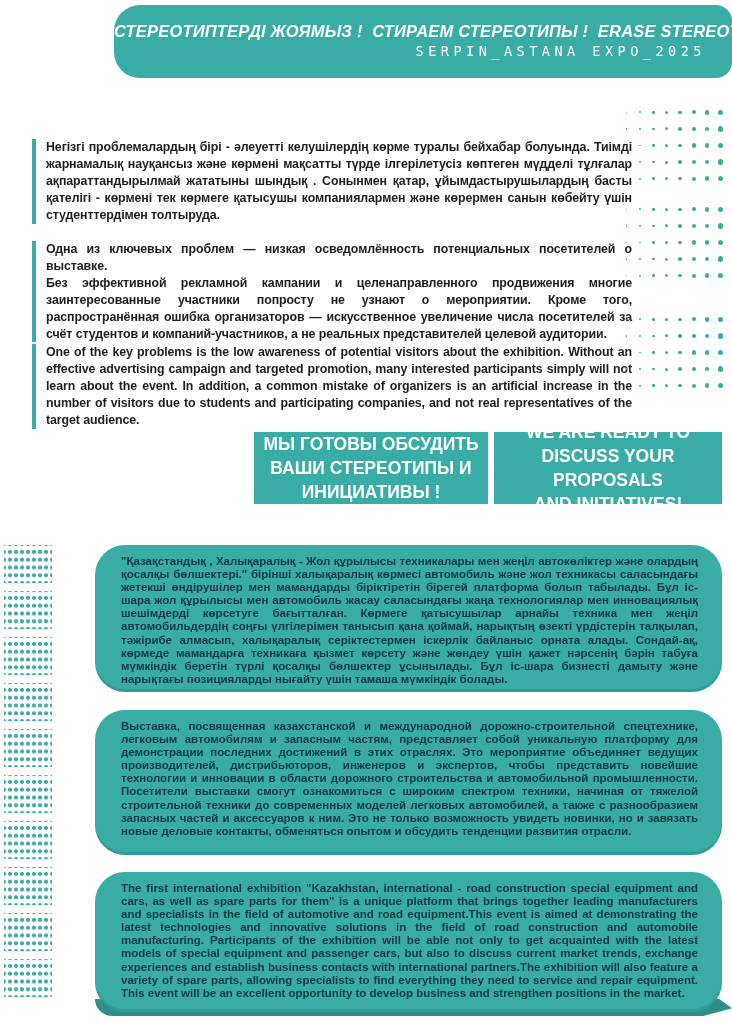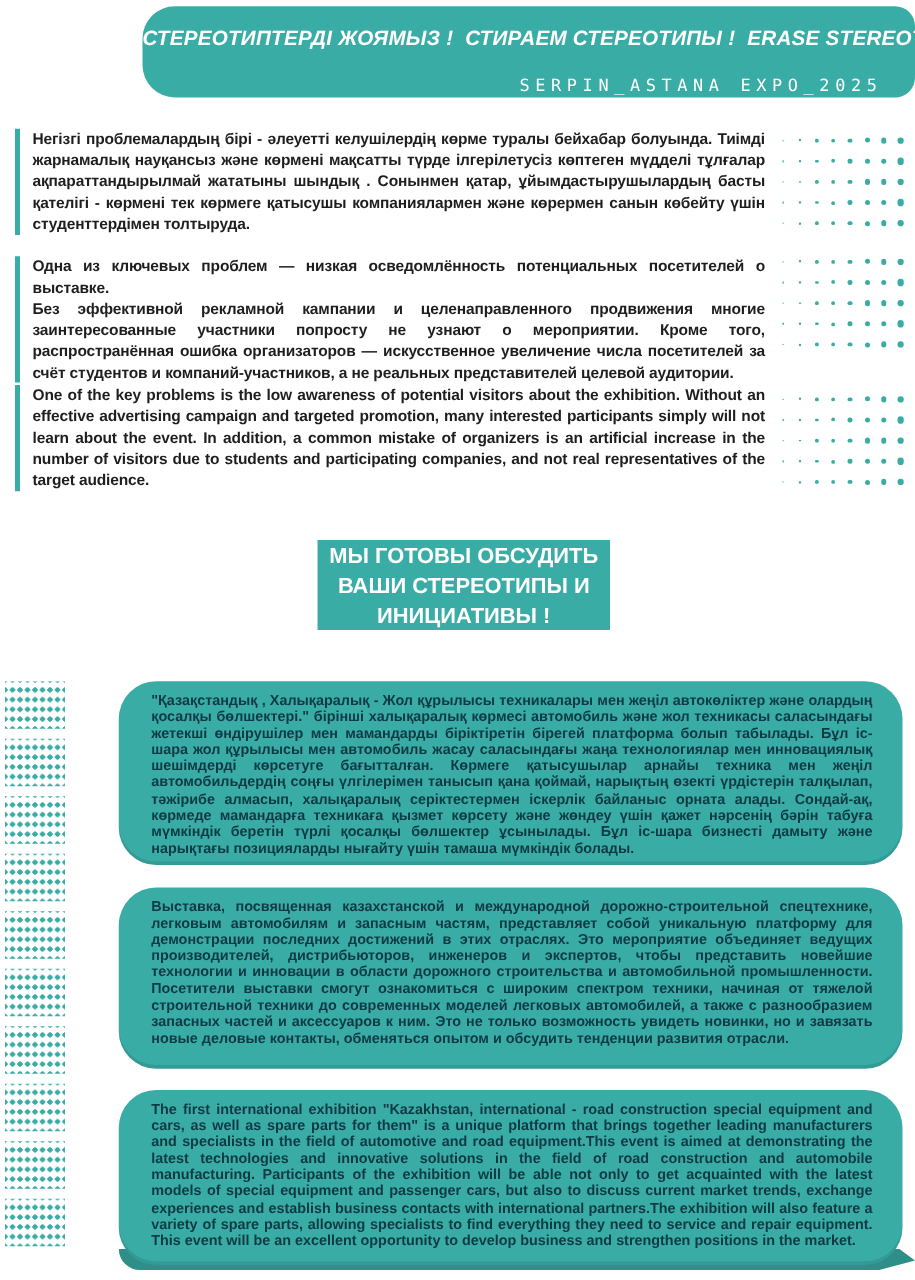--- a/index.html
+++ b/index.html
@@ -5,24 +5,24 @@
   html,body{margin:0;padding:0;}
   body{background:#e8e8e8;font-family:"Liberation Sans",sans-serif;}
   .page{position:relative;width:732px;height:1024px;margin:0 auto;background:var(--page-bg,#fff);overflow:hidden;}
 
   
   .header{position:absolute;left:114px;top:5px;right:0;height:73px;background:var(--teal);
           border-radius:26px 16px 16px 26px;color:#fff;}
   .header-title{white-space:pre;text-align:center;font-weight:bold;font-style:italic;
                 font-size:16.5px;letter-spacing:.2px;margin-top:17px;}
   .header-subtitle{font-family:"DejaVu Sans Mono",monospace;font-size:13.5px;letter-spacing:4.5px;
-                   text-align:right;padding-right:26px;margin-top:20px;}
-
-  
-  .para{position:absolute;left:12px;width:600px;border-left:4px solid var(--teal);padding-left:10px;box-sizing:border-box;}
+                   text-align:right;padding-right:26px;margin-top:2px;}
+
+  
+  .para{position:absolute;left:32px;width:600px;border-left:4px solid var(--teal);padding-left:10px;box-sizing:border-box;margin-top:36px;}
   .para p{margin:0;font-size:12.4px;font-weight:bold;line-height:16.9px;letter-spacing:-.1px;
           color:var(--body-ink);text-align:justify;}
   .para.ru p{white-space:pre-line;}
   .para1{top:103px;}
   .para2{top:205px;}
   .para3{top:308px;}
 
   
   .dots-right{position:absolute;left:620px;width:110px;}
   .gd-row{display:flex;height:16.6px;align-items:center;}
@@ -474,20 +474,23 @@
         </span>
         <span class="gd-cell">
           <span class="gd-dot" style="width: 5.29px; height: 5.29px;"></span>
         </span>
       </div>
     </div>
 
   <div class="banner banner2">МЫ ГОТОВЫ ОБСУДИТЬ
 ВАШИ СТЕРЕОТИПЫ И
 ИНИЦИАТИВЫ !</div>
+  <div class="banner banner3">WE ARE READY TO
+DISCUSS YOUR PROPOSALS
+AND INITIATIVES!</div>
 
   <div class="dots-left">
       <div class="dotblock"></div>
       <div class="dotblock"></div>
       <div class="dotblock"></div>
       <div class="dotblock"></div>
       <div class="dotblock"></div>
       <div class="dotblock"></div>
       <div class="dotblock"></div>
       <div class="dotblock"></div>

